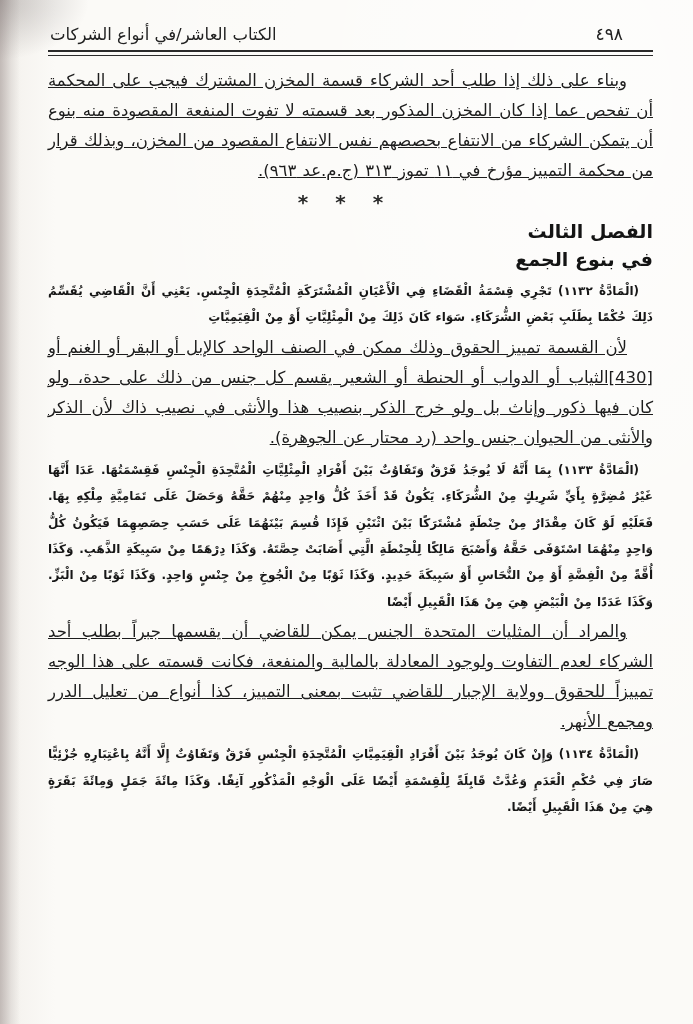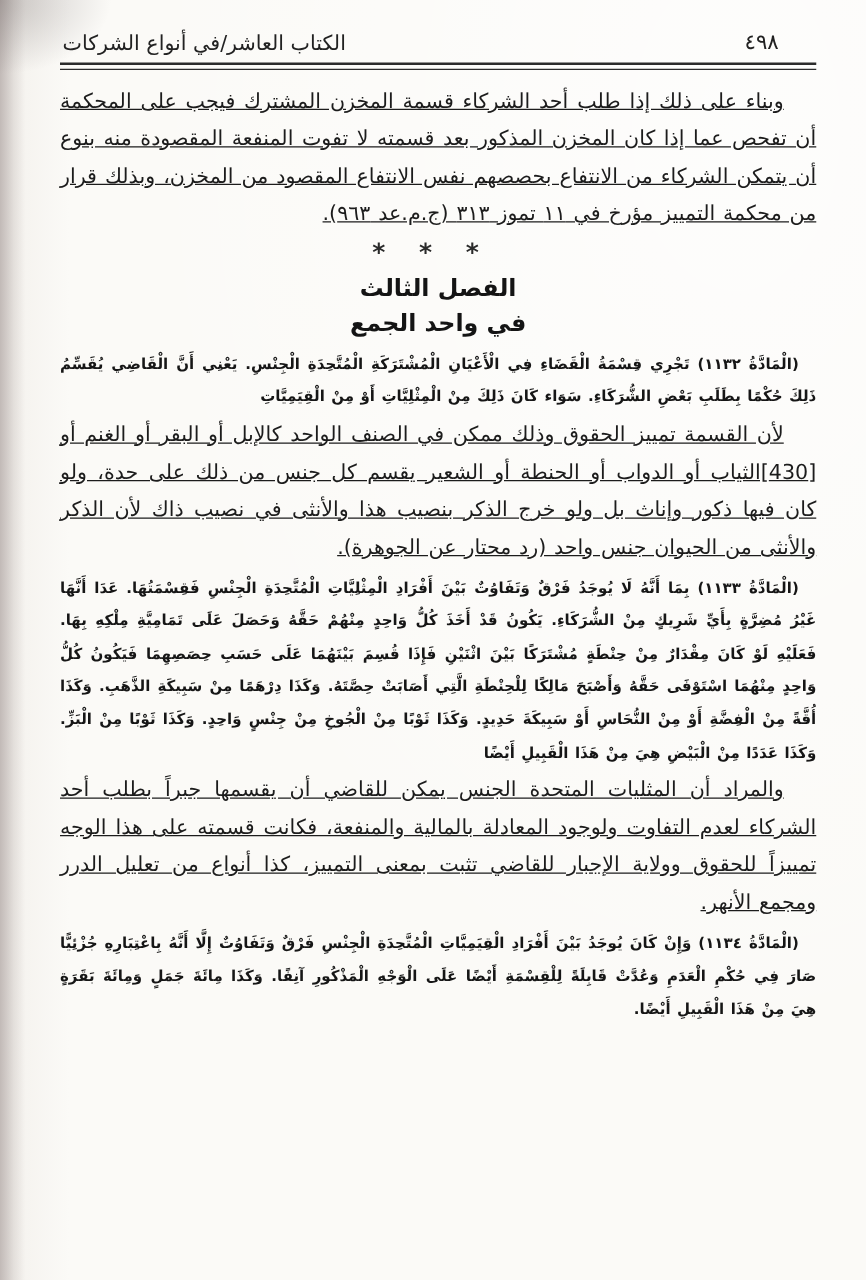--- a/index.html
+++ b/index.html
@@ -80,21 +80,21 @@
   .sep {
     text-align: center;
     font-size: 20px;
     font-weight: bold;
     letter-spacing: 10px;
     margin: 2px 0 2px 0;
     color: #2a2a2a;
     text-indent: 10px;
   }
   .h1, .h2 {
-    text-align: center;
+    text-align: right;
     font-weight: bold;
     margin: 0;
     color: #141414;
   }
   .h1 { font-size: 19px; padding: 4px 0 2px 0; }
   .h2 { font-size: 19px; padding: 4px 0 8px 0; }
 </style>
 </head>
 <body>
 
@@ -106,21 +106,21 @@
   </div>
 
   <div class="rule"></div>
 
   <p class="para">وبناء على ذلك إذا طلب أحد الشركاء قسمة المخزن المشترك فيجب على المحكمة أن تفحص عما إذا كان المخزن المذكور بعد قسمته لا تفوت المنفعة المقصودة منه بنوع أن يتمكن الشركاء من الانتفاع بحصصهم نفس الانتفاع المقصود من المخزن، وبذلك قرار من محكمة التمييز مؤرخ في ١١ تموز ٣١٣ (ج.م.عد ٩٦٣).</p>
 
   <div class="sep">* * *</div>
 
   <h2 class="h1">الفصل الثالث</h2>
 
-  <h3 class="h2">في واحد الجمع</h3>
+  <h3 class="h2">في بنوع الجمع</h3>
 
   <p class="article">(الْمَادَّةُ ١١٣٢) تَجْرِي قِسْمَةُ الْقَضَاءِ فِي الْأَعْيَانِ الْمُشْتَرَكَةِ الْمُتَّحِدَةِ الْجِنْسِ. يَعْنِي أَنَّ الْقَاضِي يُقَسِّمُ ذَلِكَ حُكْمًا بِطَلَبِ بَعْضِ الشُّرَكَاءِ. سَوَاء كَانَ ذَلِكَ مِنْ الْمِثْلِيَّاتِ أَوْ مِنْ الْقِيَمِيَّاتِ</p>
 
   <p class="para">لأن القسمة تمييز الحقوق وذلك ممكن في الصنف الواحد كالإبل أو البقر أو الغنم أو [430]الثياب أو الدواب أو الحنطة أو الشعير يقسم كل جنس من ذلك على حدة، ولو كان فيها ذكور وإناث بل ولو خرج الذكر بنصيب هذا والأنثى في نصيب ذاك لأن الذكر والأنثى من الحيوان جنس واحد (رد محتار عن الجوهرة).</p>
 
   <p class="article">(الْمَادَّةُ ١١٣٣) بِمَا أَنَّهُ لَا يُوجَدُ فَرْقٌ وَتَفَاوُتٌ بَيْنَ أَفْرَادِ الْمِثْلِيَّاتِ الْمُتَّحِدَةِ الْجِنْسِ فَقِسْمَتُهَا. عَدَا أَنَّهَا غَيْرُ مُضِرَّةٍ بِأَيِّ شَرِيكٍ مِنْ الشُّرَكَاءِ. يَكُونُ قَدْ أَخَذَ كُلُّ وَاحِدٍ مِنْهُمْ حَقَّهُ وَحَصَلَ عَلَى تَمَامِيَّةِ مِلْكِهِ بِهَا. فَعَلَيْهِ لَوْ كَانَ مِقْدَارٌ مِنْ حِنْطَةٍ مُشْتَرَكًا بَيْنَ اثْنَيْنِ فَإِذَا قُسِمَ بَيْنَهُمَا عَلَى حَسَبِ حِصَصِهِمَا فَيَكُونُ كُلُّ وَاحِدٍ مِنْهُمَا اسْتَوْفَى حَقَّهُ وَأَصْبَحَ مَالِكًا لِلْحِنْطَةِ الَّتِي أَصَابَتْ حِصَّتَهُ. وَكَذَا دِرْهَمًا مِنْ سَبِيكَةِ الذَّهَبِ. وَكَذَا أُقَّةً مِنْ الْفِضَّةِ أَوْ مِنْ النُّحَاسِ أَوْ سَبِيكَةَ حَدِيدٍ. وَكَذَا ثَوْبًا مِنْ الْجُوخِ مِنْ جِنْسٍ وَاحِدٍ. وَكَذَا ثَوْبًا مِنْ الْبَزِّ. وَكَذَا عَدَدًا مِنْ الْبَيْضِ هِيَ مِنْ هَذَا الْقَبِيلِ أَيْضًا</p>
 
   <p class="para">والمراد أن المثليات المتحدة الجنس يمكن للقاضي أن يقسمها جبراً بطلب أحد الشركاء لعدم التفاوت ولوجود المعادلة بالمالية والمنفعة، فكانت قسمته على هذا الوجه تمييزاً للحقوق وولاية الإجبار للقاضي تثبت بمعنى التمييز، كذا أنواع من تعليل الدرر ومجمع الأنهر.</p>
 
   <p class="article">(الْمَادَّةُ ١١٣٤) وَإِنْ كَانَ يُوجَدُ بَيْنَ أَفْرَادِ الْقِيَمِيَّاتِ الْمُتَّحِدَةِ الْجِنْسِ فَرْقٌ وَتَفَاوُتٌ إِلَّا أَنَّهُ بِاعْتِبَارِهِ جُزْئِيًّا صَارَ فِي حُكْمِ الْعَدَمِ وَعُدَّتْ قَابِلَةً لِلْقِسْمَةِ أَيْضًا عَلَى الْوَجْهِ الْمَذْكُورِ آنِفًا. وَكَذَا مِائَةَ جَمَلٍ وَمِائَةَ بَقَرَةٍ هِيَ مِنْ هَذَا الْقَبِيلِ أَيْضًا.</p>

